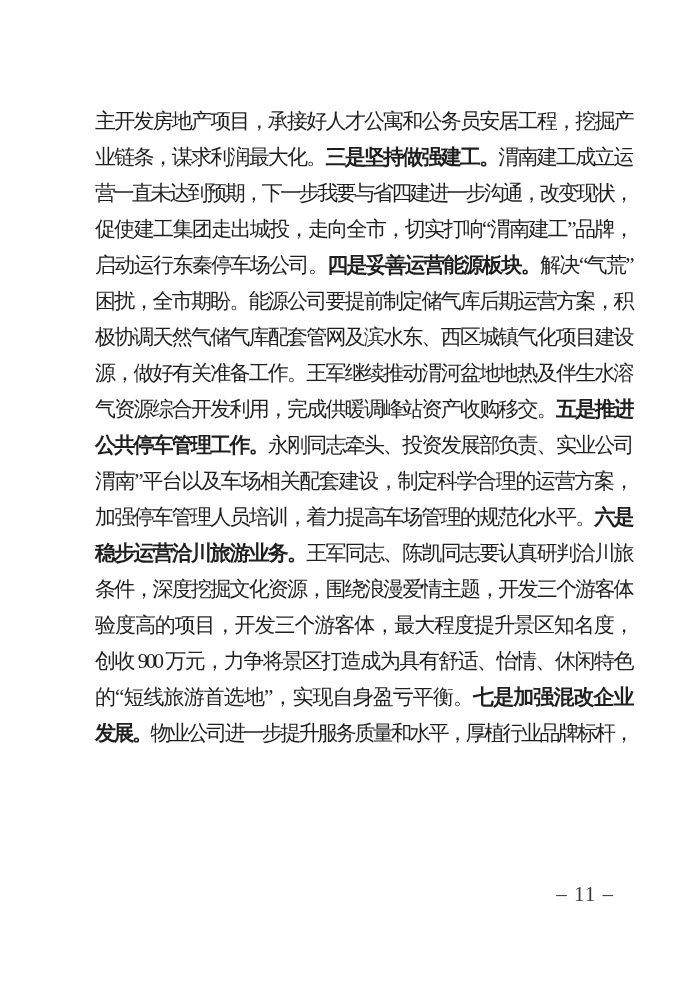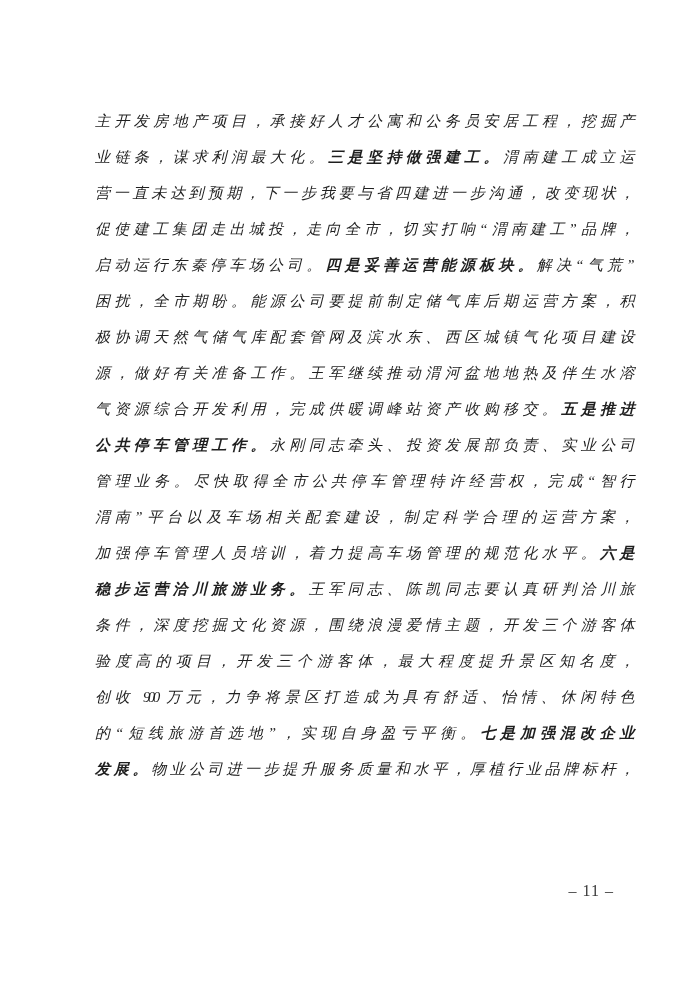--- a/index.html
+++ b/index.html
@@ -16,59 +16,57 @@
     color: #1f1f1f;
     overflow: hidden;
   }
   .content {
     position: absolute;
     left: 95px;
     top: 103px;
     width: 537px;
   }
   .line {
-    font-size: 15px;
+    font-size: 21px;
     letter-spacing: -2.6px;
     line-height: 36px;
     height: 36px;
     text-align: justify;
     text-align-last: justify;
     text-justify: inter-character;
     white-space: nowrap;
-    font-style: italic;
   }
   .line .b {
     font-weight: bold;
   }
   .pagenum {
     position: absolute;
     top: 882px;
     right: 86px;
-    font-size: 16px;
+    font-size: 21px;
     letter-spacing: 1px;
     color: #3a3a3a;
     text-align: right;
   }
 </style>
 </head>
 <body>
 
 <div class="page">
   <div class="content">
     <div class="line"><span>主开发房地产项目，承接好人才公寓和公务员安居工程，挖掘产</span><span class="b"></span><span></span></div>
     <div class="line"><span>业链条，谋求利润最大化。</span><span class="b">三是坚持做强建工。</span><span>渭南建工成立运</span></div>
     <div class="line"><span>营一直未达到预期，下一步我要与省四建进一步沟通，改变现状，</span><span class="b"></span><span></span></div>
     <div class="line"><span>促使建工集团走出城投，走向全市，切实打响“渭南建工”品牌，</span><span class="b"></span><span></span></div>
     <div class="line"><span>启动运行东秦停车场公司。</span><span class="b">四是妥善运营能源板块。</span><span>解决“气荒”</span></div>
     <div class="line"><span>困扰，全市期盼。能源公司要提前制定储气库后期运营方案，积</span><span class="b"></span><span></span></div>
     <div class="line"><span>极协调天然气储气库配套管网及滨水东、西区城镇气化项目建设</span><span class="b"></span><span></span></div>
     <div class="line"><span>源，做好有关准备工作。王军继续推动渭河盆地地热及伴生水溶</span><span class="b"></span><span></span></div>
     <div class="line"><span>气资源综合开发利用，完成供暖调峰站资产收购移交。</span><span class="b">五是推进</span><span></span></div>
     <div class="line"><span></span><span class="b">公共停车管理工作。</span><span>永刚同志牵头、投资发展部负责、实业公司</span></div>
-    <div class="line"><span>管理业务。尽快取得全市公共停车管理特许经营权，完成“智行</span><span class="b"></span><span></span></div>
     <div class="line"><span>渭南”平台以及车场相关配套建设，制定科学合理的运营方案，</span><span class="b"></span><span></span></div>
     <div class="line"><span>加强停车管理人员培训，着力提高车场管理的规范化水平。</span><span class="b">六是</span><span></span></div>
     <div class="line"><span></span><span class="b">稳步运营洽川旅游业务。</span><span>王军同志、陈凯同志要认真研判洽川旅</span></div>
     <div class="line"><span>条件，深度挖掘文化资源，围绕浪漫爱情主题，开发三个游客体</span><span class="b"></span><span></span></div>
     <div class="line"><span>验度高的项目，开发三个游客体，最大程度提升景区知名度，</span><span class="b"></span><span></span></div>
     <div class="line"><span>创收 900 万元，力争将景区打造成为具有舒适、怡情、休闲特色</span><span class="b"></span><span></span></div>
     <div class="line"><span>的“短线旅游首选地”，实现自身盈亏平衡。</span><span class="b">七是加强混改企业</span><span></span></div>
     <div class="line"><span></span><span class="b">发展。</span><span>物业公司进一步提升服务质量和水平，厚植行业品牌标杆，</span></div>
   </div>
   <div class="pagenum">– 11 –</div>

